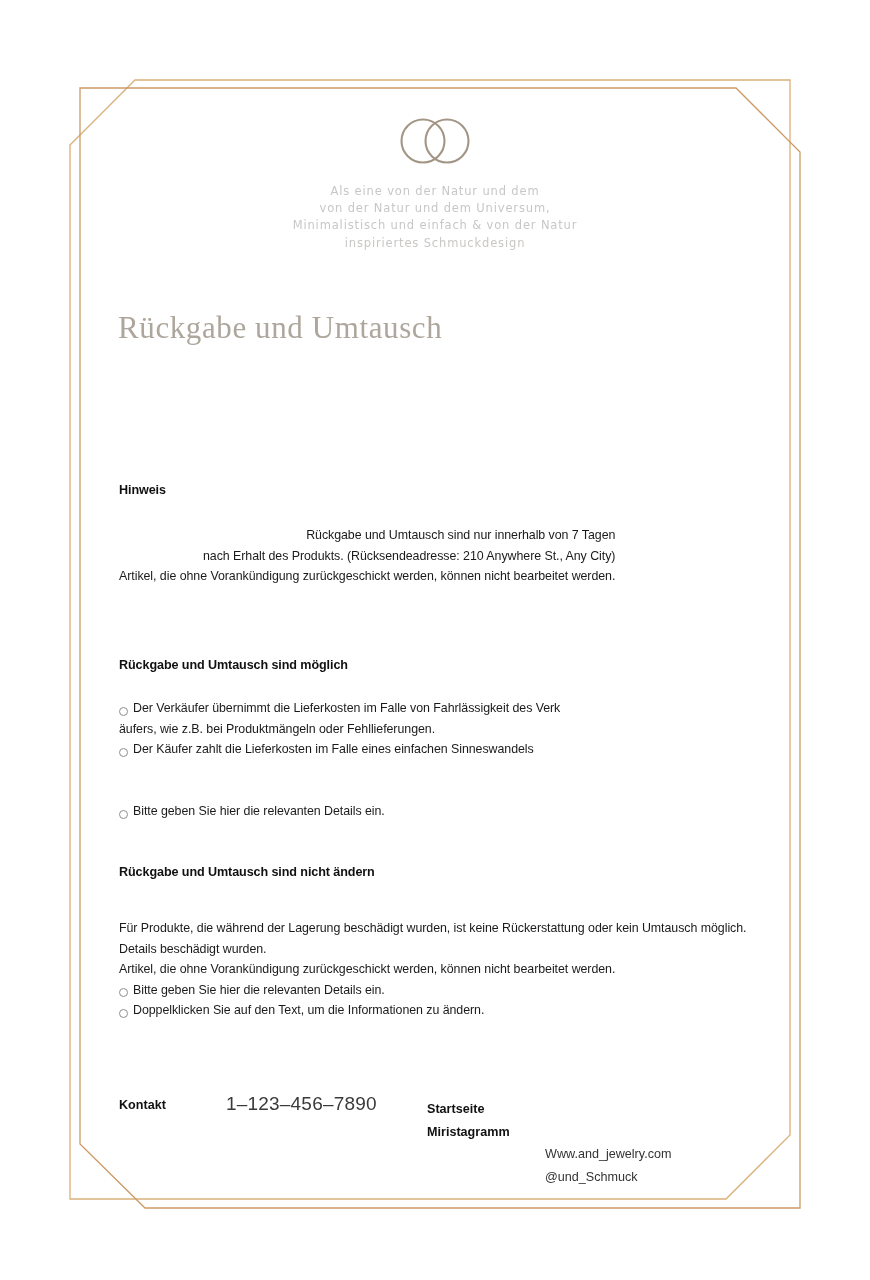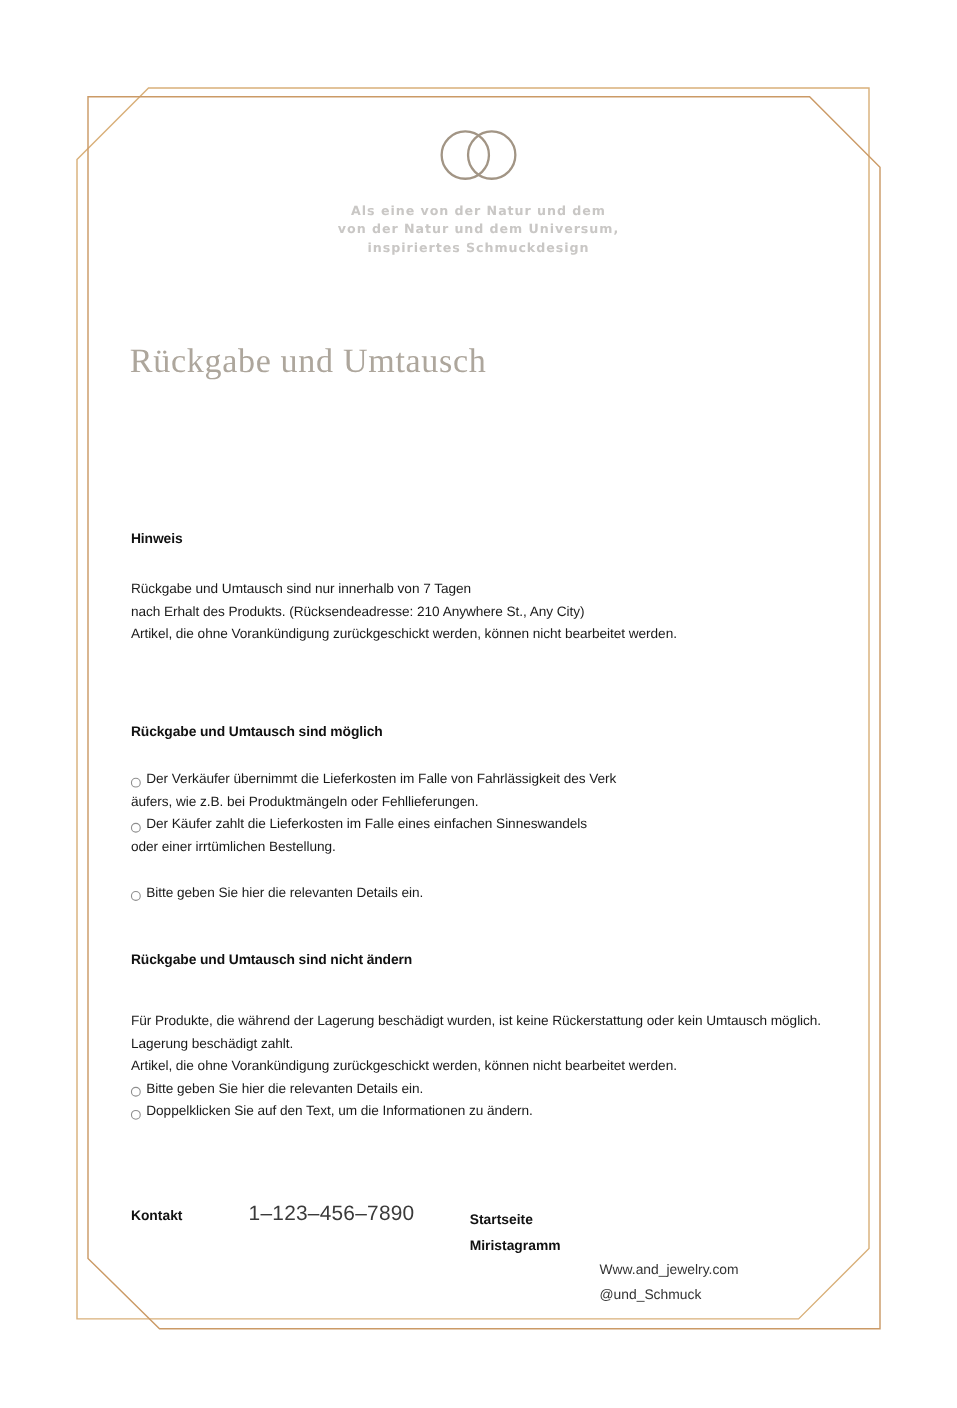--- a/index.html
+++ b/index.html
@@ -47,21 +47,21 @@
     position: absolute;
     left: 0;
     top: 183px;
     width: 870px;
     text-align: center;
     font-size: 11.5px;
     line-height: 17.2px;
     letter-spacing: 0.85px;
     color: #c9c7c5;
     font-family: "DejaVu Sans", sans-serif;
-    font-weight: 700;
+    font-weight: 400;
   }
   .tagline div { white-space: nowrap; }
 
   
   .doc-title {
     position: absolute;
     left: 118px;
     top: 310px;
     font-family: "Liberation Serif", "DejaVu Serif", serif;
     font-size: 31px;
@@ -163,65 +163,65 @@
   <div class="logo-wrap">
     <svg width="78" height="58" viewBox="0 0 78 58">
       <circle cx="27" cy="29" r="21.5" fill="none" stroke="#a29585" stroke-width="2.1"></circle>
       <circle cx="51" cy="29" r="21.5" fill="none" stroke="#a29585" stroke-width="2.1"></circle>
     </svg>
   </div>
 
   <div class="tagline">
     <div>Als eine von der Natur und dem</div>
     <div>von der Natur und dem Universum,</div>
+    <div>Minimalistisch und einfach &amp; von der Natur</div>
     <div>inspiriertes Schmuckdesign</div>
   </div>
 
   <div class="doc-title">Rückgabe und Umtausch</div>
 
   <div class="block" style="top:483px;">
     <div class="sec-head">Hinweis</div>
   </div>
-  <div class="block" style="top:525px;">
+  <div class="block" style="top:525px;text-align:right;">
     <div class="body-line">Rückgabe und Umtausch sind nur innerhalb von 7 Tagen</div>
     <div class="body-line">nach Erhalt des Produkts. (Rücksendeadresse: 210 Anywhere St., Any City)</div>
     <div class="body-line">Artikel, die ohne Vorankündigung zurückgeschickt werden, können nicht bearbeitet werden.</div>
   </div>
 
   <div class="block" style="top:658px;">
     <div class="sec-head">Rückgabe und Umtausch sind möglich</div>
   </div>
 
   <div class="block" style="top:698px;">
     <div class="radio-line">
       <span class="radio-dot"></span>
       <span class="radio-text">Der Verkäufer übernimmt die Lieferkosten im Falle von Fahrlässigkeit des Verk</span>
     </div>
     <div class="cont-line">äufers, wie z.B. bei Produktmängeln oder Fehllieferungen.</div>
     <div class="radio-line">
       <span class="radio-dot"></span>
       <span class="radio-text">Der Käufer zahlt die Lieferkosten im Falle eines einfachen Sinneswandels</span>
     </div>
-    <div class="cont-line">oder einer irrtümlichen Bestellung.</div>
   </div>
 
   <div class="block" style="top:801px;">
     <div class="radio-line">
       <span class="radio-dot"></span>
       <span class="radio-text">Bitte geben Sie hier die relevanten Details ein.</span>
     </div>
   </div>
 
   <div class="block" style="top:865px;">
     <div class="sec-head">Rückgabe und Umtausch sind nicht ändern</div>
   </div>
 
   <div class="block" style="top:918px;">
     <div class="body-line">Für Produkte, die während der Lagerung beschädigt wurden, ist keine Rückerstattung oder kein Umtausch möglich.</div>
-    <div class="body-line">Lagerung beschädigt zahlt.</div>
+    <div class="body-line">Details beschädigt wurden.</div>
     <div class="body-line">Artikel, die ohne Vorankündigung zurückgeschickt werden, können nicht bearbeitet werden.</div>
     <div class="radio-line">
       <span class="radio-dot"></span>
       <span class="radio-text">Bitte geben Sie hier die relevanten Details ein.</span>
     </div>
     <div class="radio-line">
       <span class="radio-dot"></span>
       <span class="radio-text">Doppelklicken Sie auf den Text, um die Informationen zu ändern.</span>
     </div>
   </div>

